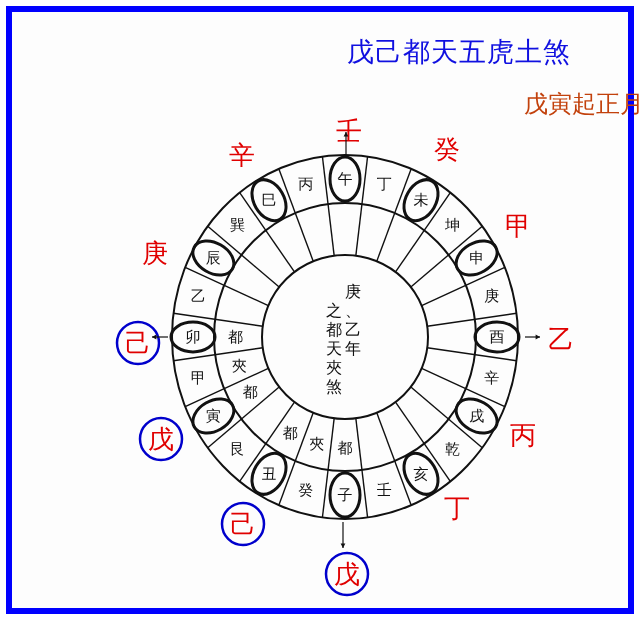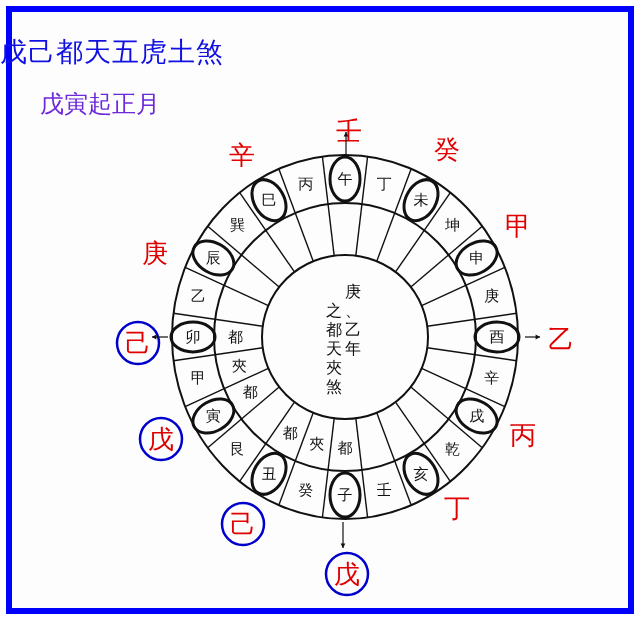--- a/index.html
+++ b/index.html
@@ -1,23 +1,23 @@
 <!DOCTYPE html>
 <html><head>
 <meta charset="utf-8">
 <style>
   html, body { margin: 0; padding: 0; background: #ffffff; }
   body { width: 644px; height: 627px; position: relative; overflow: hidden;
          font-family: "DejaVu Sans", sans-serif; }
   .frame { position: absolute; left: 6px; top: 6px; width: 628px; height: 608px;
            border: 6px solid #0000ff; box-sizing: border-box; background: #fdfdfd; }
-  .title { position: absolute; left: 0; width: 536px; top: 34px; text-align: left;
-           color: #1010e0; font-size: 27px; font-family: "DejaVu Serif", serif; letter-spacing: 1px; }
-  .subtitle { position: absolute; left: 0; width: 644px; top: 88px; text-align: left;
-              color: #6d28d9; font-size: 24px; font-family: "DejaVu Serif", serif; padding-left: 40px; box-sizing: border-box; }
+  .title { position: absolute; left: 0; width: 536px; top: 34px; text-align: right;
+           color: #1010e0; font-size: 27px; font-family: "DejaVu Serif", serif; letter-spacing: 1px; padding-left: 35px; }
+  .subtitle { position: absolute; left: 0; width: 644px; top: 88px; text-align: right;
+              color: #c2410c; font-size: 24px; font-family: "DejaVu Serif", serif; padding-left: 40px; box-sizing: border-box; }
   svg { position: absolute; left: 0; top: 0; }
   .ring-text { font-size: 15px; fill: #111; font-family: "DejaVu Sans", sans-serif; }
   .red-text { font-size: 26px; fill: #e00000; font-family: "DejaVu Serif", serif; }
   .center-text { font-size: 16px; fill: #111; font-family: "DejaVu Sans", sans-serif; }
 </style>
 </head>
 <body>
 
 <div class="frame"></div>
 <div class="title">戊己都天五虎土煞</div>

